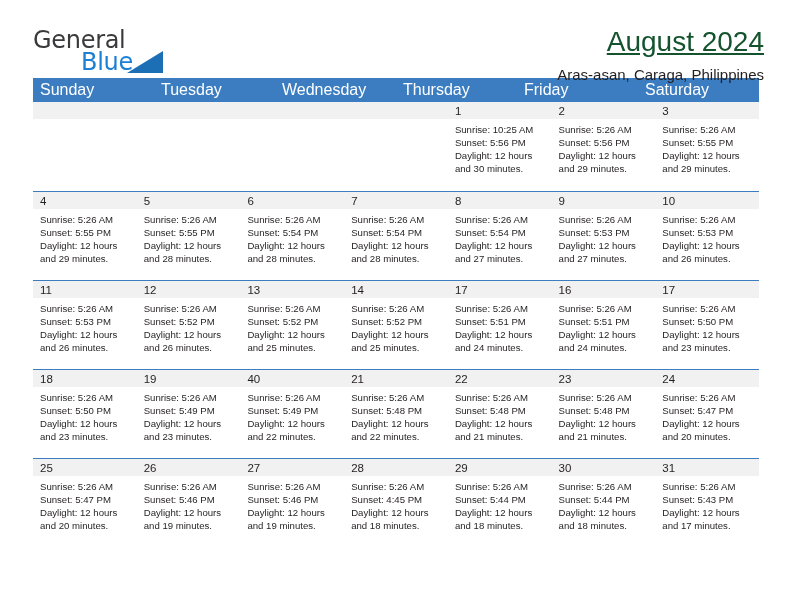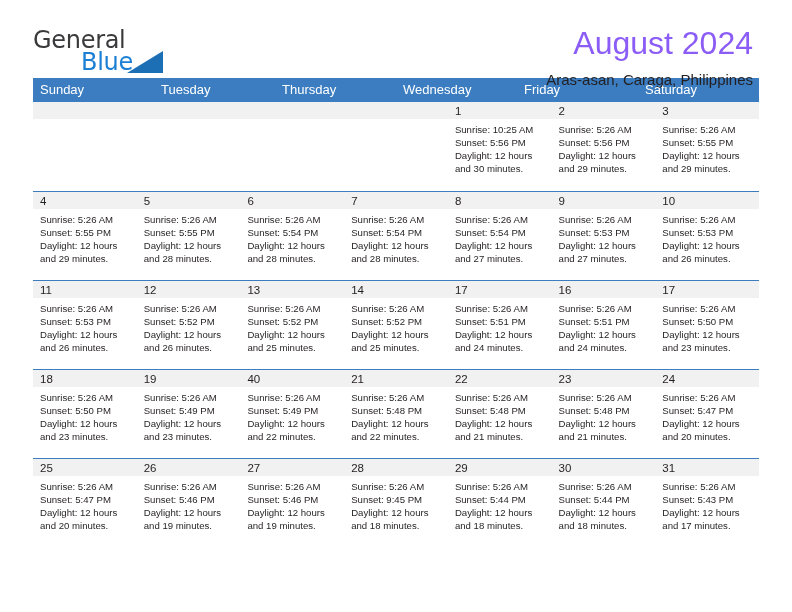--- a/index.html
+++ b/index.html
@@ -21,21 +21,21 @@
     width: 792px;
     height: 612px;
     padding: 0;
   }
 
   
   .top {
     display: flex;
     align-items: flex-start;
     justify-content: space-between;
-    padding: 26px 39px 0 33px;
+    padding: 26px 28px 0 33px;
     height: 78px;
   }
 
   .logo {
     position: relative;
     width: 130px;
     height: 52px;
     line-height: 1;
     user-select: none;
   }
@@ -67,25 +67,26 @@
     letter-spacing: -0.3px;
     color: #1b7fd4;
     font-family: "DejaVu Sans", sans-serif;
   }
 
   .titles {
     text-align: right;
     padding-top: 0px;
   }
   .cal-title {
-    font-size: 32px;
+    font-size: 28px;
     font-weight: 400;
-    color: #8b5cf6;
+    color: #14532d;
     line-height: 1.12;
     white-space: nowrap;
+    text-decoration: underline;
   }
   .cal-subtitle {
     font-size: 15px;
     font-weight: 400;
     color: #231f20;
     margin-top: 9px;
     white-space: nowrap;
   }
 
   
@@ -95,21 +96,21 @@
   }
 
   .dow-row {
     display: flex;
     background: #3b7dc0;
   }
   .dow {
     flex: 1 1 0;
     min-width: 0;
     color: #ffffff;
-    font-size: 13px;
+    font-size: 16px;
     padding: 5px 0 5px 7px;
     line-height: 14px;
     height: 24px;
   }
 
   .week {
     display: flex;
     border-top: 1px solid #3b7dc0;
     height: 89px;
   }
@@ -163,22 +164,22 @@
       <div class="cal-subtitle">Aras-asan, Caraga, Philippines</div>
     </div>
 
   </div>
 
   <div class="calendar">
 
     <div class="dow-row">
       <div class="dow">Sunday</div>
       <div class="dow">Tuesday</div>
+      <div class="dow">Wednesday</div>
       <div class="dow">Thursday</div>
-      <div class="dow">Wednesday</div>
       <div class="dow">Friday</div>
       <div class="dow">Saturday</div>
     </div>
 
     <div class="week first">
       <div class="cell empty">
         <div class="cell-head"></div>
 
       </div>
       <div class="cell empty">
@@ -418,21 +419,21 @@
         <div class="cell-body">
           <div>Sunrise: 5:26 AM</div>
           <div>Sunset: 5:46 PM</div>
           <div class="wrap">Daylight: 12 hours and 19 minutes.</div>
         </div>
       </div>
       <div class="cell">
         <div class="cell-head">28</div>
         <div class="cell-body">
           <div>Sunrise: 5:26 AM</div>
-          <div>Sunset: 9:45 PM</div>
+          <div>Sunset: 4:45 PM</div>
           <div class="wrap">Daylight: 12 hours and 18 minutes.</div>
         </div>
       </div>
       <div class="cell">
         <div class="cell-head">29</div>
         <div class="cell-body">
           <div>Sunrise: 5:26 AM</div>
           <div>Sunset: 5:44 PM</div>
           <div class="wrap">Daylight: 12 hours and 18 minutes.</div>
         </div>

